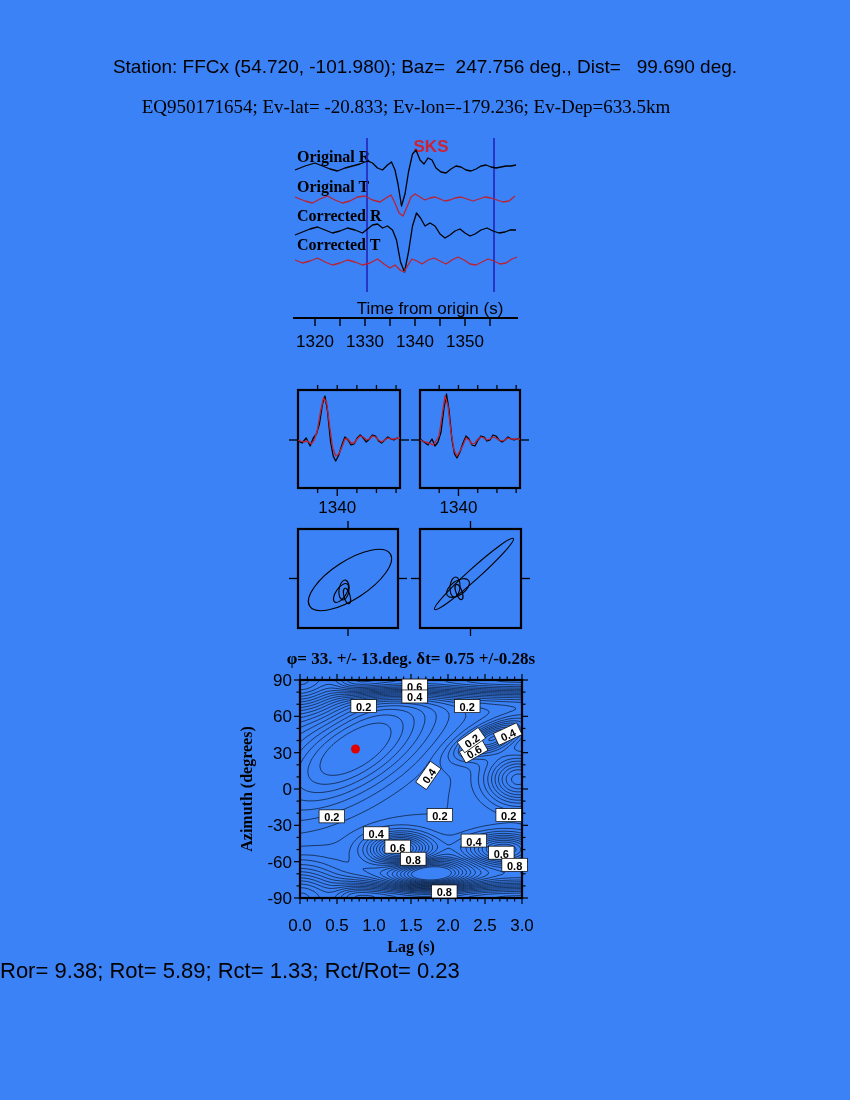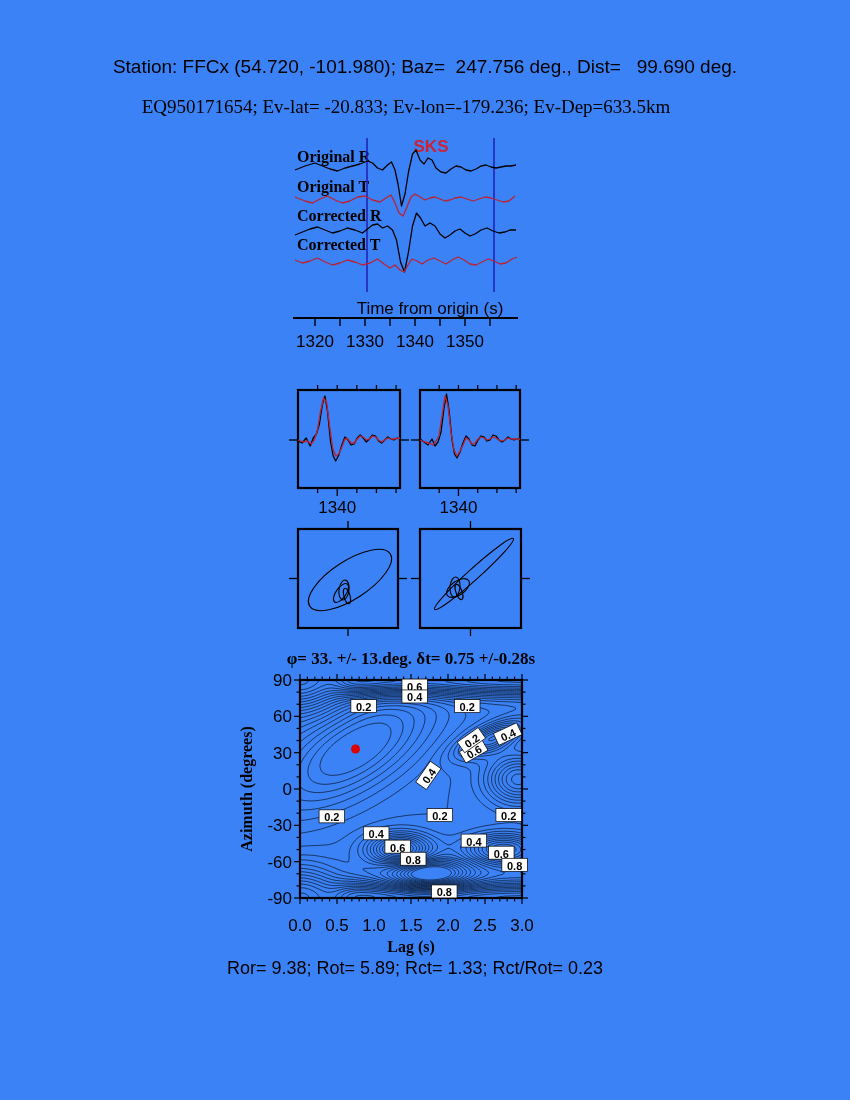--- a/index.html
+++ b/index.html
@@ -2,22 +2,22 @@
 <html><head>
 <meta charset="utf-8">
 <style>
   html,body{margin:0;padding:0;background:#ffffff;}
   #page{position:relative;width:850px;height:1100px;background:#3b82f6;overflow:hidden;
         font-family:"Liberation Sans", sans-serif;}
   .title1{position:absolute;top:56px;left:0;width:850px;text-align:center;
           font-size:19px;color:#000;white-space:pre;}
   .title2{position:absolute;top:96px;left:0;width:812px;text-align:center;
           font-family:"Liberation Serif", serif;font-weight:normal;font-size:19px;color:#000;white-space:pre;}
-  .footer{position:absolute;top:958px;left:0;width:830px;text-align:center;
-          font-size:18px;color:#000;white-space:pre;}
+  .footer{position:absolute;top:958px;left:0;width:830px;text-align:left;
+          font-size:22px;color:#000;white-space:pre;}
   svg{position:absolute;overflow:visible;}
   text{fill:#000;}
 </style>
 </head>
 <body>
 <div id="page">
 
 <div class="title1">Station: FFCx (54.720, -101.980); Baz=  247.756 deg., Dist=   99.690 deg.</div>
 <div class="title2">EQ950171654; Ev-lat= -20.833; Ev-lon=-179.236; Ev-Dep=633.5km</div>
 

